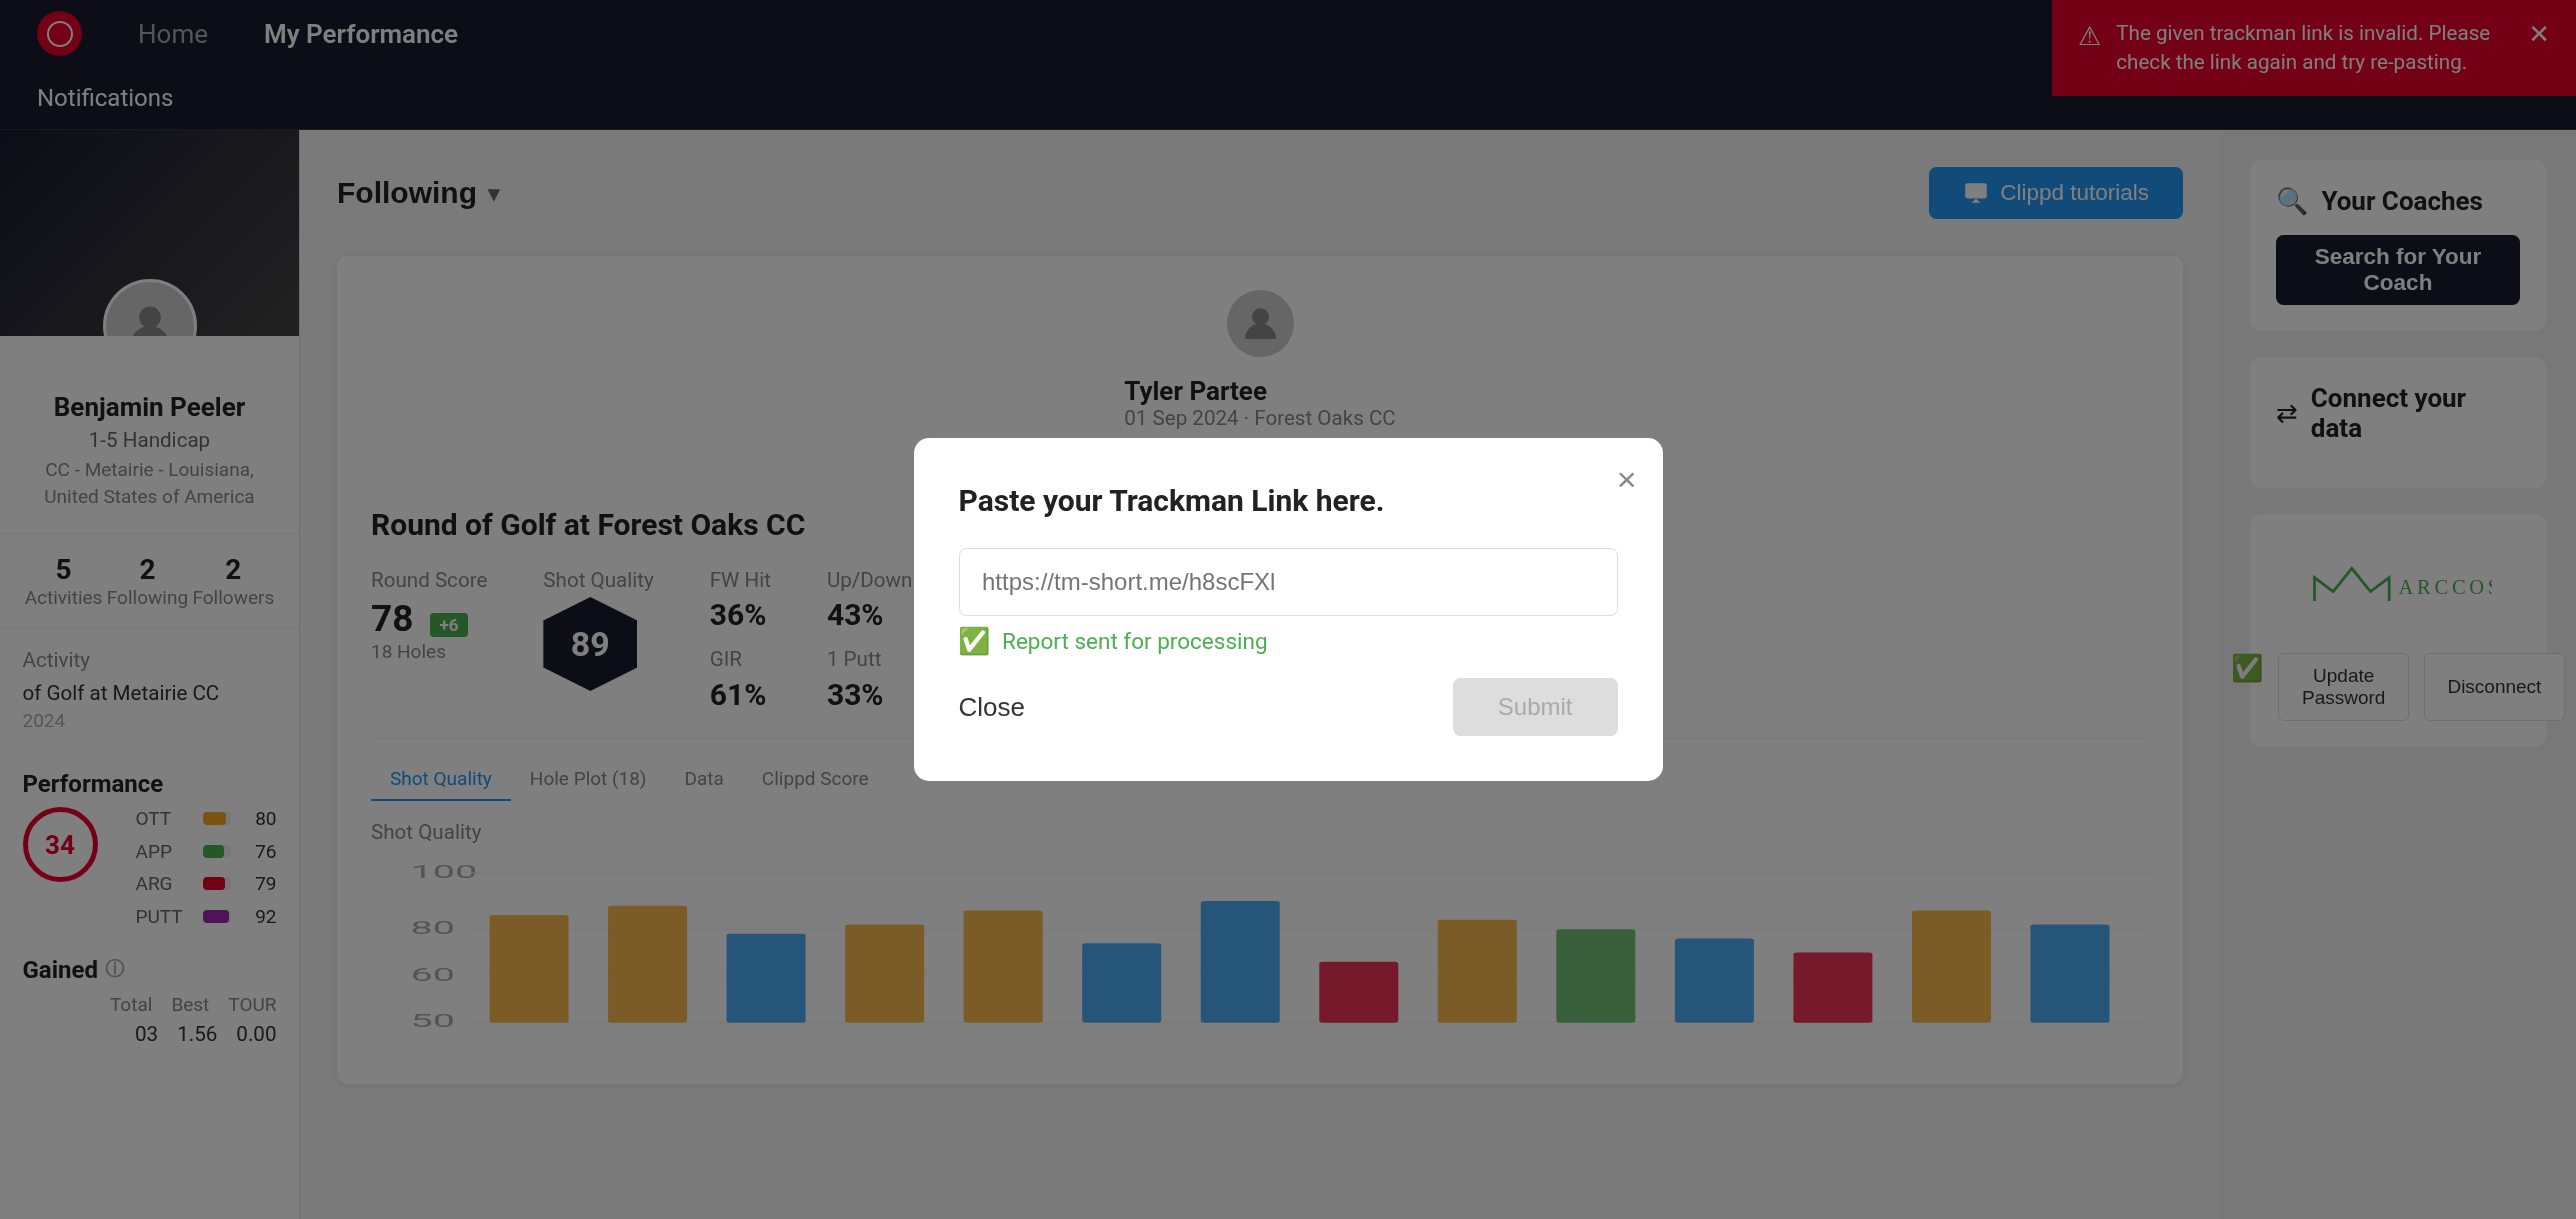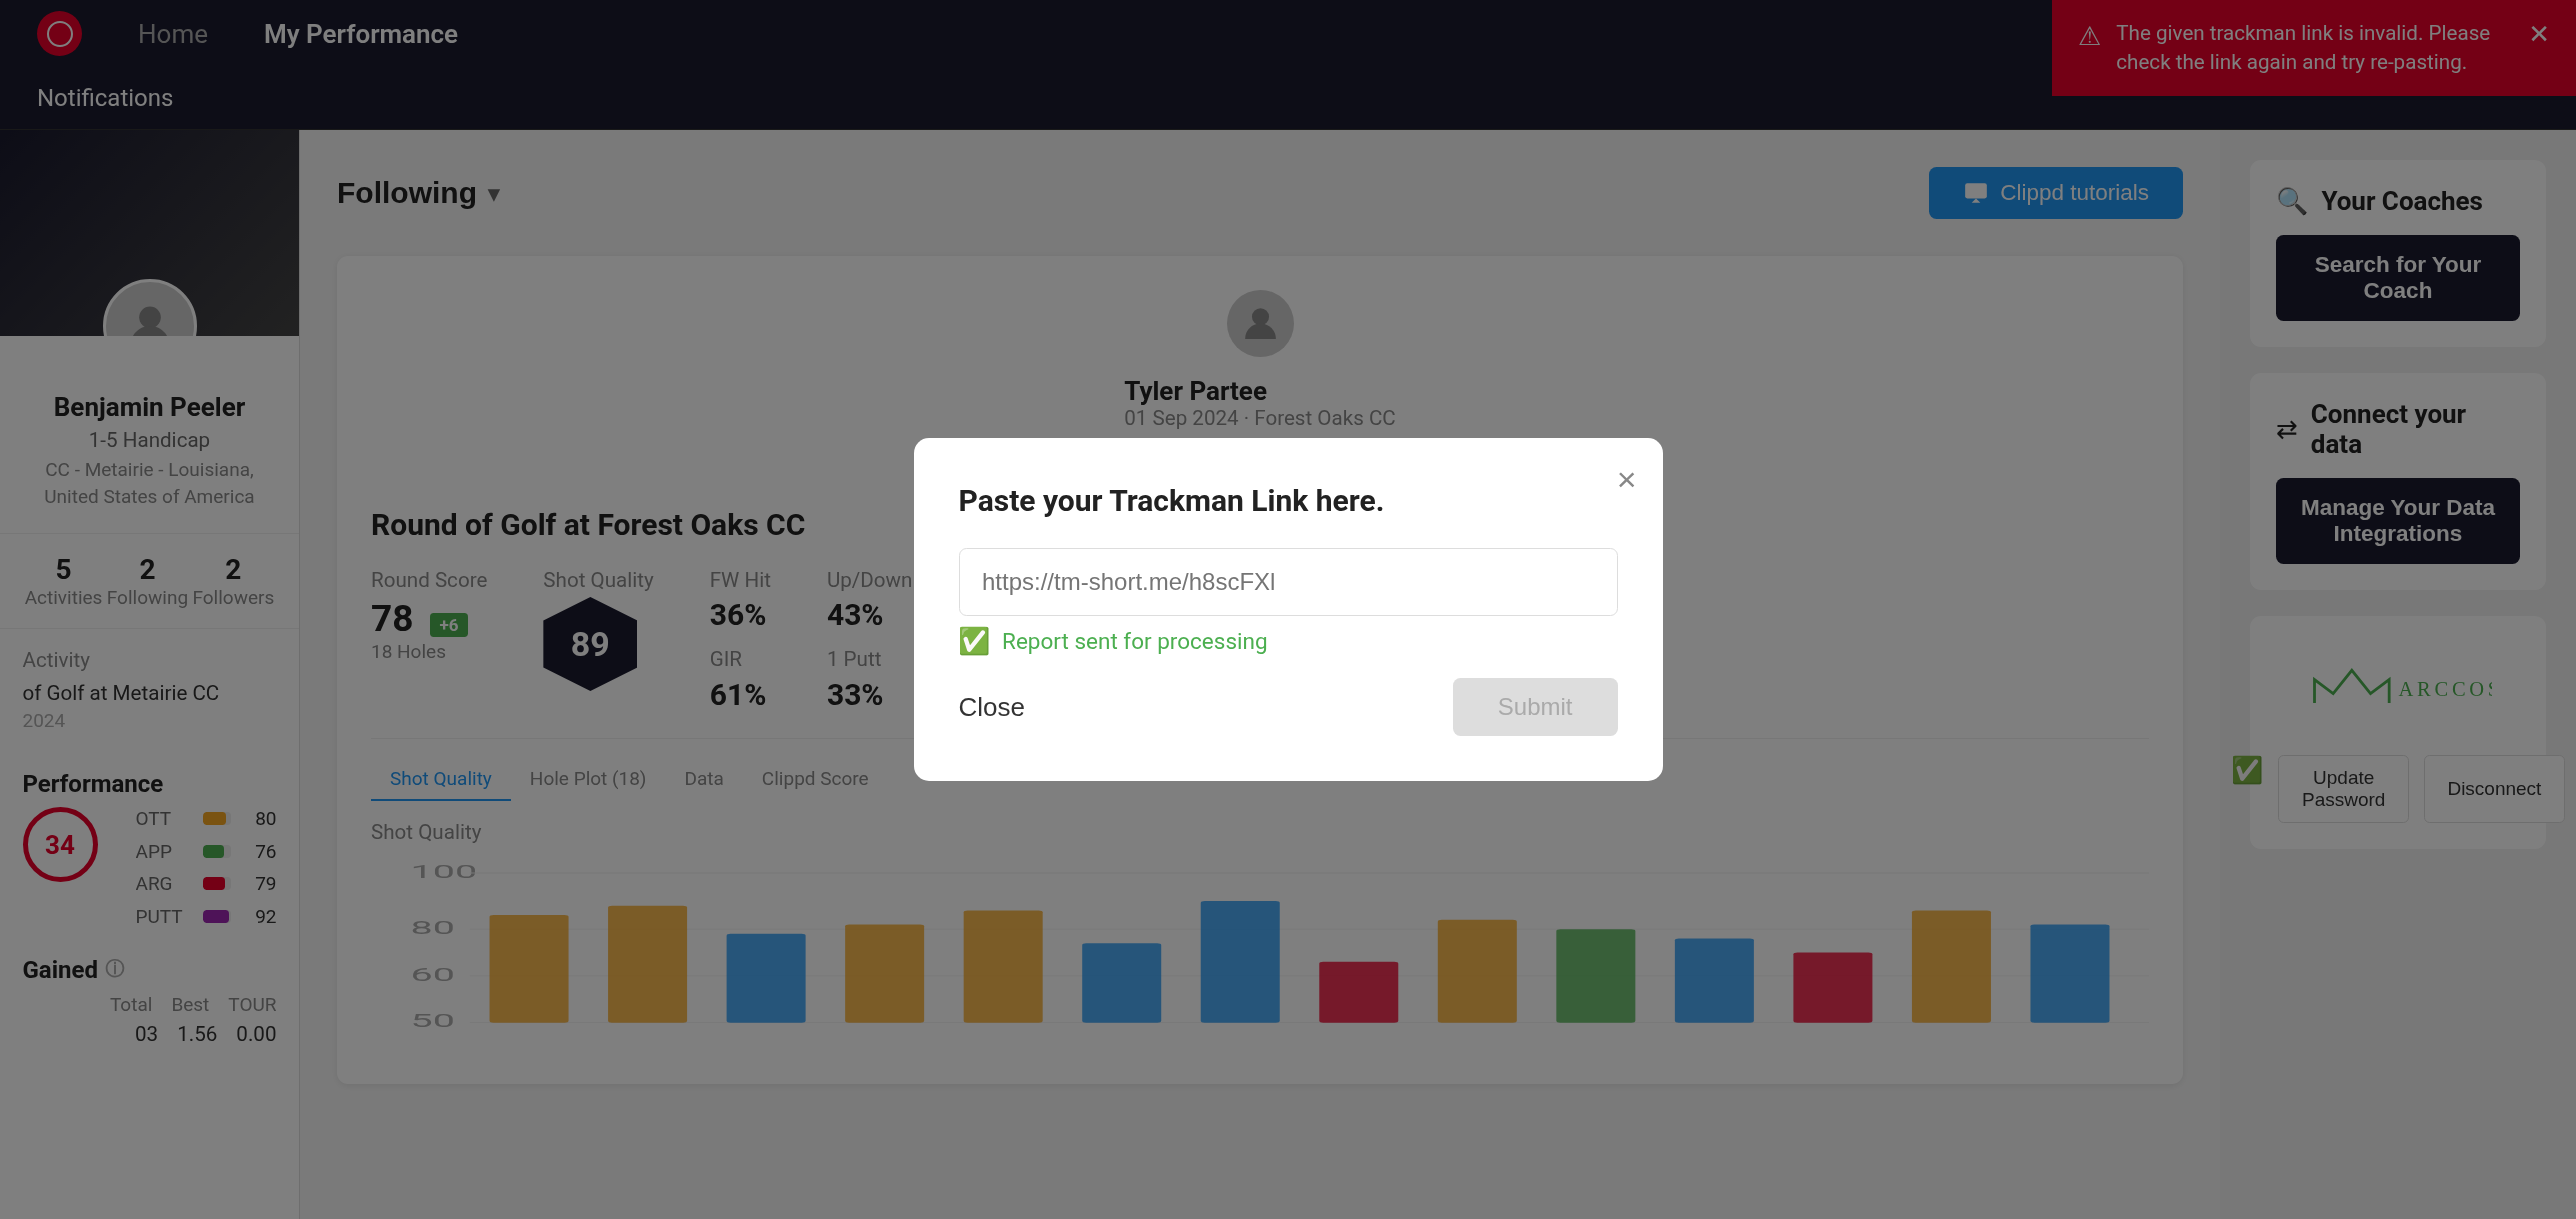--- a/index.html
+++ b/index.html
@@ -129,21 +129,21 @@
     .chart-label { font-size: 20.6px; color: #888; margin-bottom: 15px; }
 
     
     .right-sidebar {
       width: 356px; flex-shrink: 0; overflow-y: auto; padding: 30px; background: #f0f0f0;
     }
     .coach-section { background: white; border-radius: 11.2px; padding: 26px; margin-bottom: 26px; }
     .coach-section-header { display: flex; align-items: center; gap: 13px; margin-bottom: 19px; }
     .coach-section-title { font-size: 26px; font-weight: 700; color: #222; }
     .search-coach-btn {
-      width: 100%; background: #1a1a2e; color: white; border: none; border-radius: 7.5px; padding: 17px; font-size: 22.5px; cursor: pointer; font-weight: 600;
+      width: 100%; background: #1a1a2e; color: white; border: none; border-radius: 7.5px; padding: 9px; font-size: 22.5px; cursor: pointer; font-weight: 600;
     }
     .data-section { background: white; border-radius: 11.2px; padding: 26px; margin-bottom: 26px; }
     .data-section-header { display: flex; align-items: center; gap: 13px; margin-bottom: 19px; }
     .data-section-title { font-size: 26px; font-weight: 700; color: #222; }
     .manage-data-btn {
       width: 100%; background: #1a1a2e; color: white; border: none; border-radius: 7.5px; padding: 17px; font-size: 22.5px; cursor: pointer; font-weight: 600;
     }
     .arccos-section { background: white; border-radius: 11.2px; padding: 26px; margin-bottom: 26px; display: flex; flex-direction: column; align-items: center; }
     .arccos-actions { display: flex; gap: 15px; margin-top: 19px; width: 100%; justify-content: center; }
     .arccos-status { color: #4caf50; font-size: 26px; }
@@ -438,21 +438,20 @@
         <span style="font-size:26px;">🔍</span>
         <span class="coach-section-title">Your Coaches</span>
       </div>
       <button class="search-coach-btn">Search for Your Coach</button>
     </div>
     <div class="data-section">
       <div class="data-section-header">
         <span style="font-size:26px;">⇄</span>
         <span class="data-section-title">Connect your data</span>
       </div>
-      <button class="manage-data-btn">Manage Your Data Integrations</button>
     </div>
     <div class="arccos-section">
       <div style="display:flex; align-items:center; justify-content:center; padding:19px 0;">
         <svg width="187" height="56" viewBox="0 0 200 60">
 
           <polyline points="10,45 10,20 30,35 50,10 70,35 90,20 90,45" fill="none" stroke="#4caf50" stroke-width="3"></polyline>
 
           <text x="100" y="38" font-size="22" fill="#4caf50" font-family="serif" letter-spacing="4">ARCCOS</text>
         </svg>
       </div>

